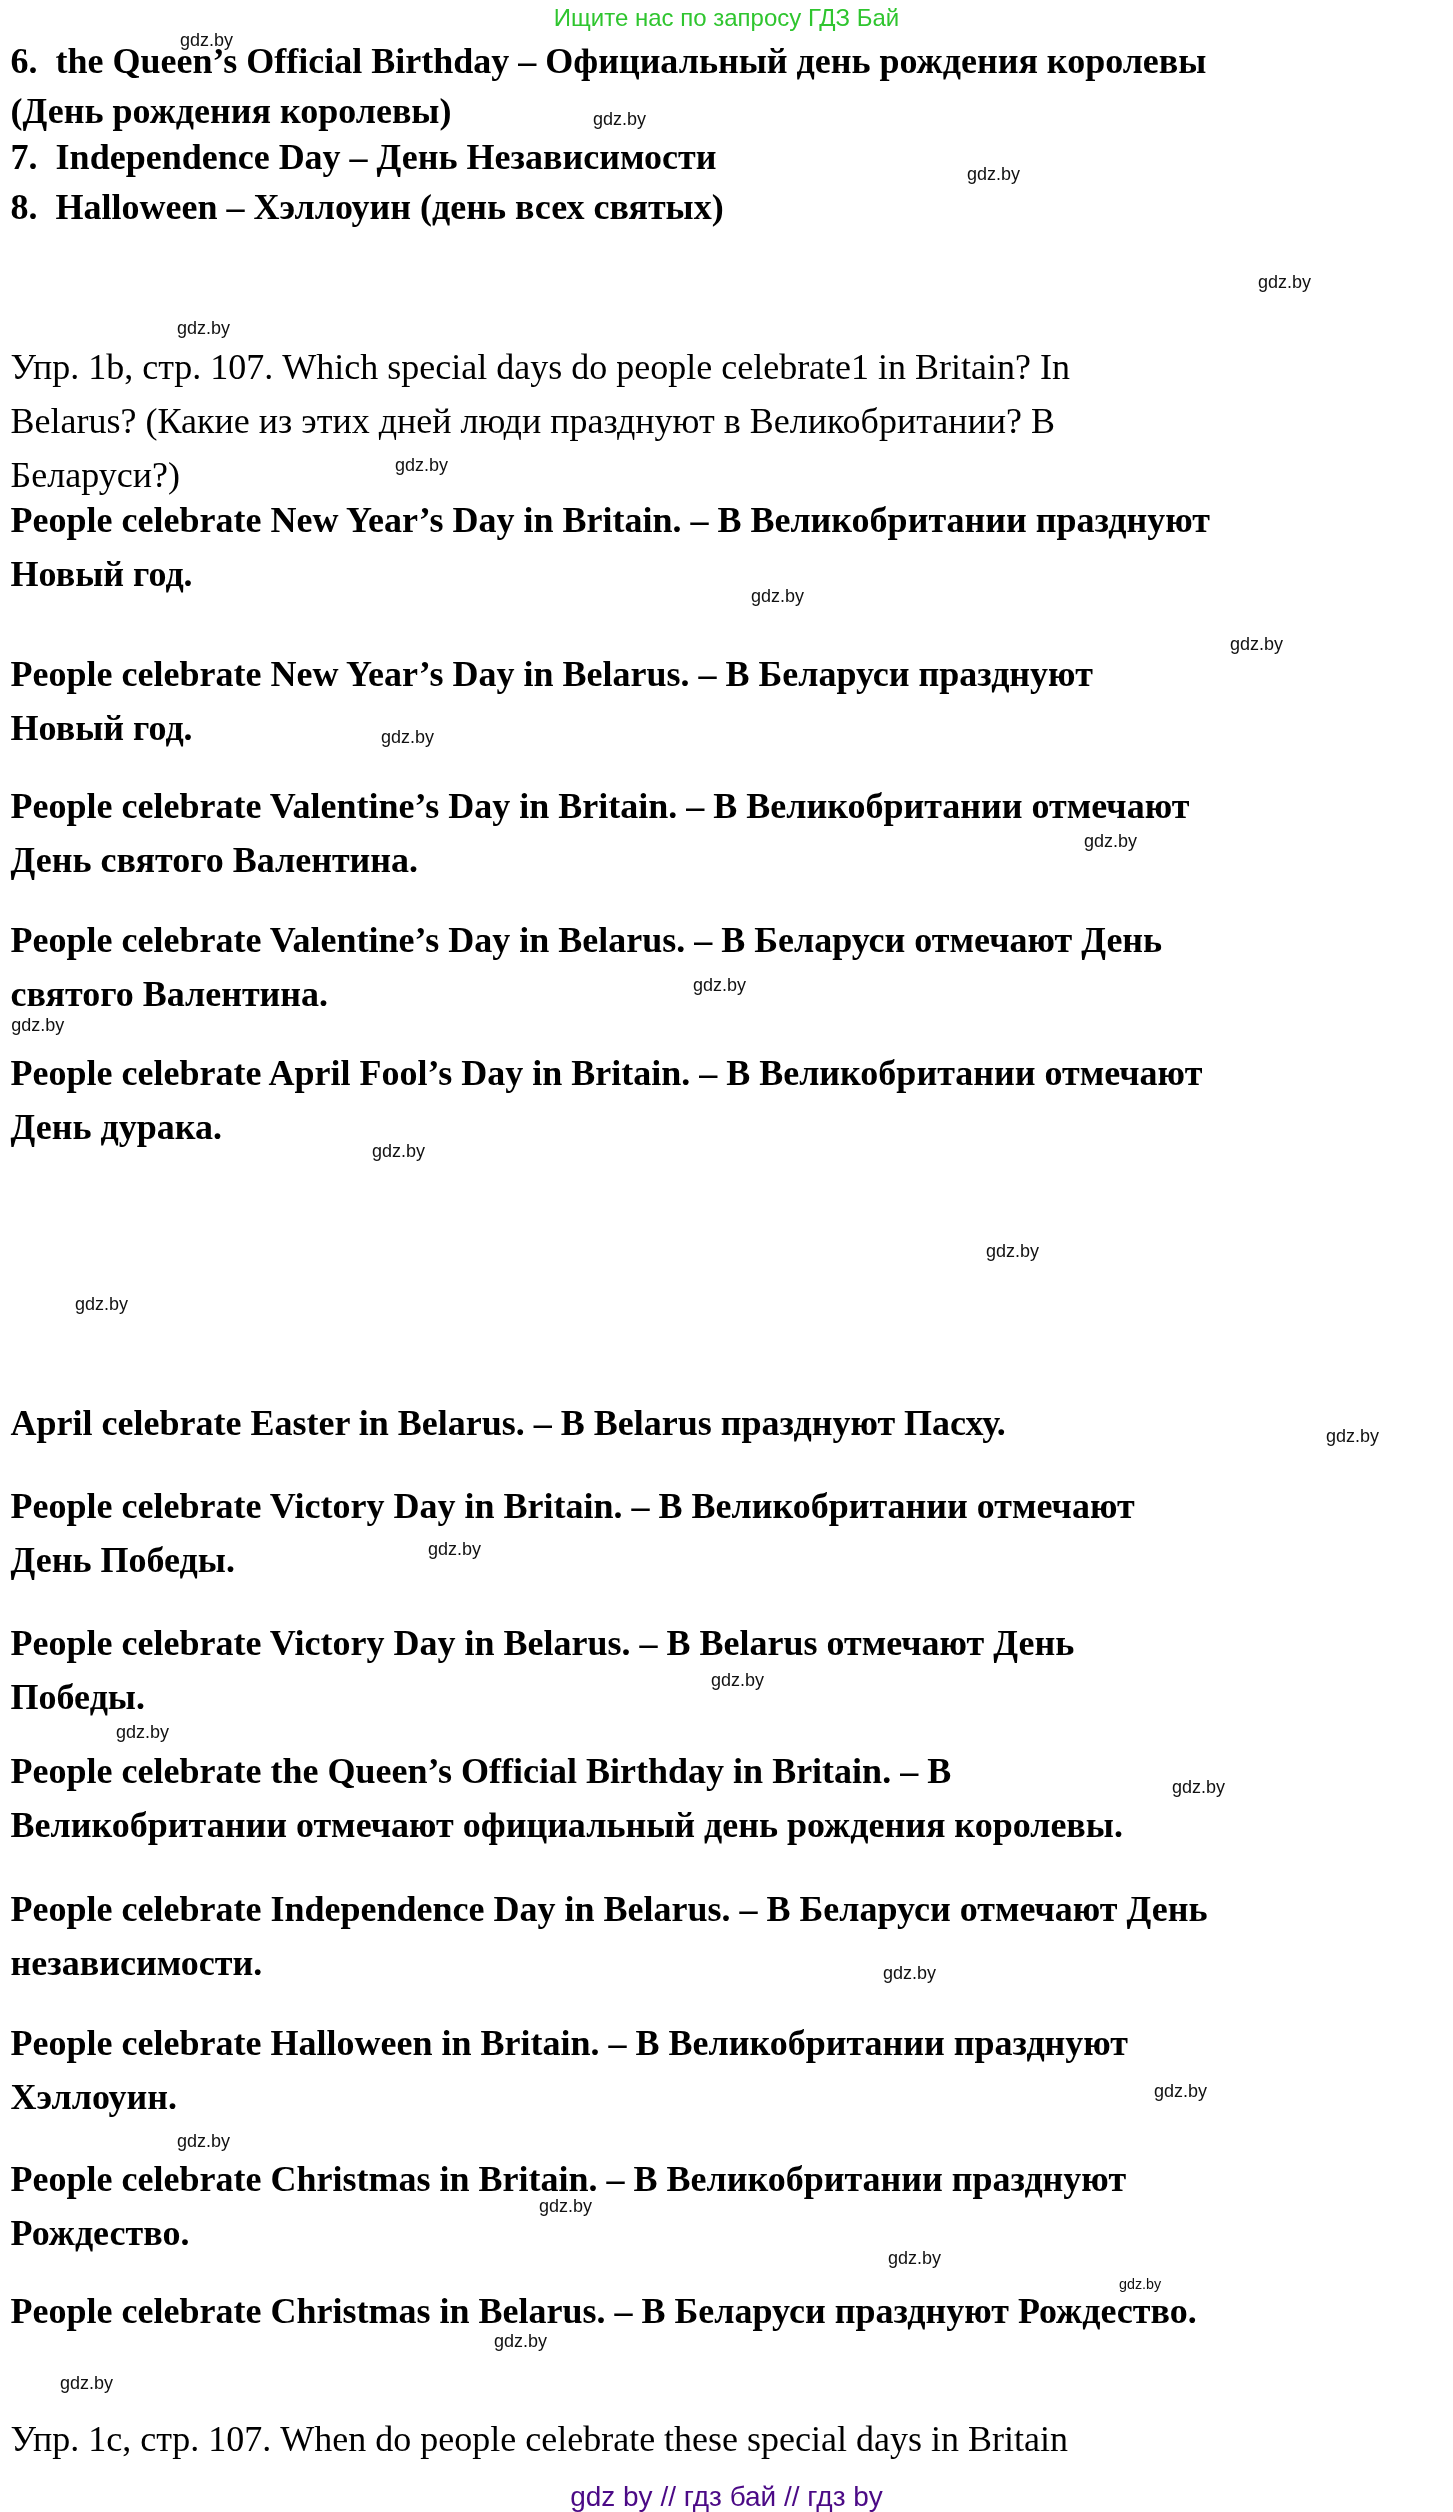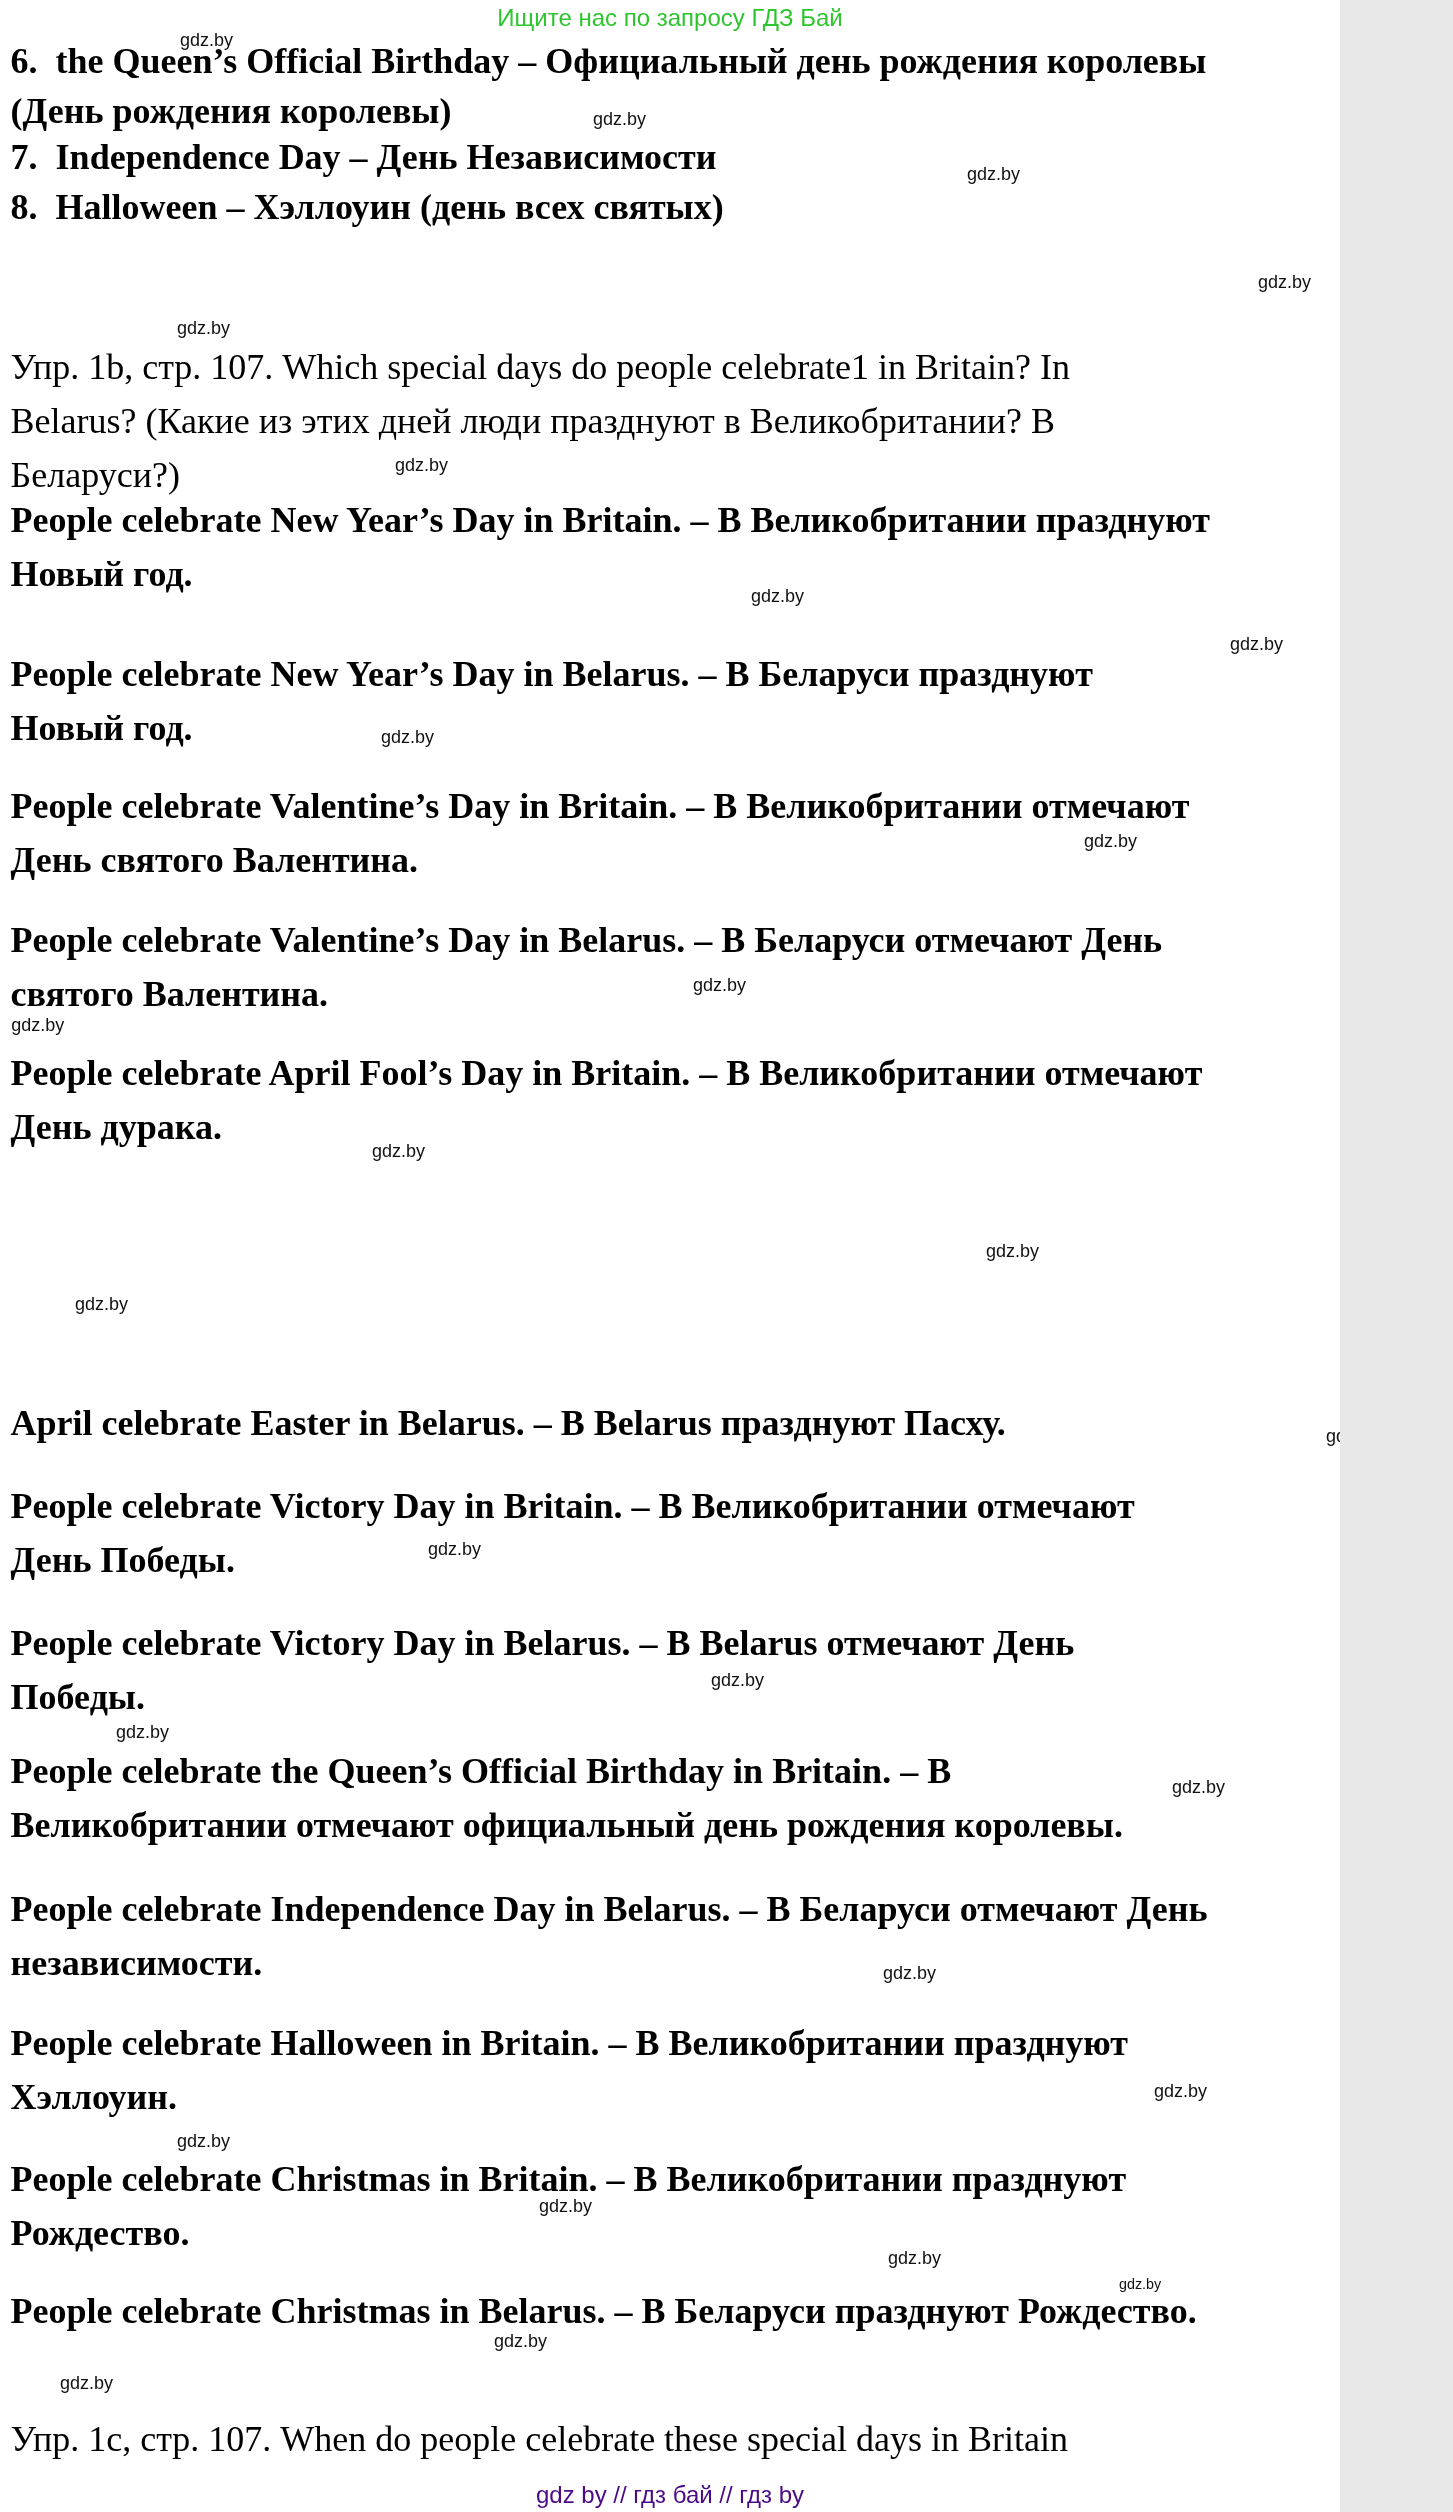--- a/index.html
+++ b/index.html
@@ -1,18 +1,18 @@
 <!DOCTYPE html>
 <html style="font-size:12px"><head>
 <meta charset="utf-8">
 <style>
   html, body { margin: 0; padding: 0; background: #e8e8e8; }
   .page {
     position: relative;
-    width: 1340px;
+    width: 1453px;
     height: 2512px;
     background: #ffffff;
     overflow: hidden;
     font-family: "Liberation Serif", serif;
   }
   .promo {
     position: absolute;
     top: 3.8px; left: 0;
     width: 100%;
     text-align: center;
@@ -39,21 +39,21 @@
     color: #111111;
     white-space: nowrap;
   }
   .wm-sm { font-size: 14.3px; }
   .footer {
     position: absolute;
     top: 2481px; left: 0;
     width: 100%;
     text-align: center;
     font-family: "Liberation Sans", sans-serif;
-    font-size: 24px;
+    font-size: 28px;
     color: #4b0a86;
   }
 </style>
 </head>
 <body>
 
 <div class="page">
 
   <div class="promo">Ищите нас по запросу ГДЗ Бай</div>
 

